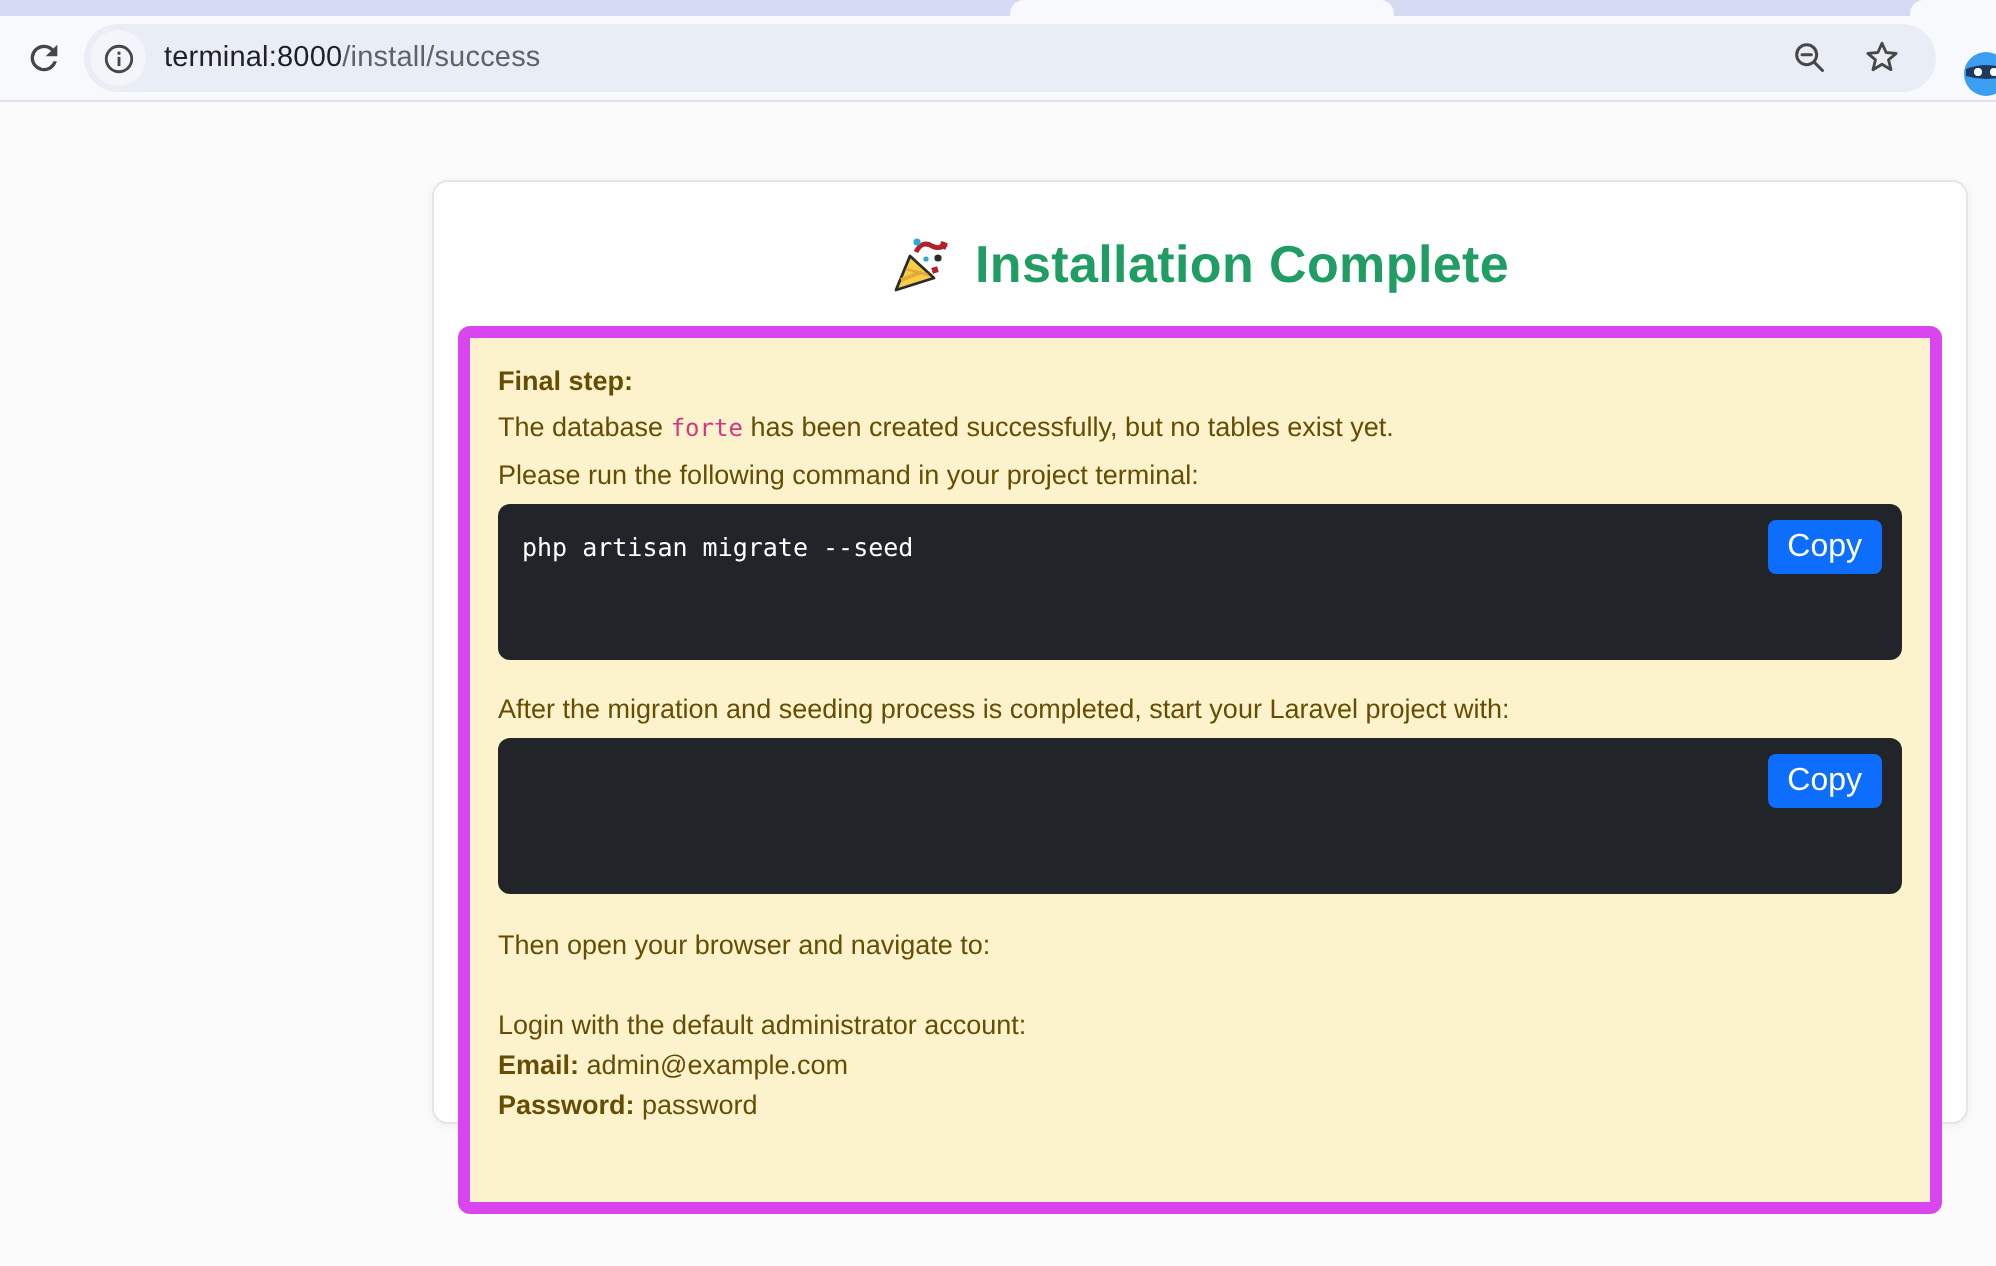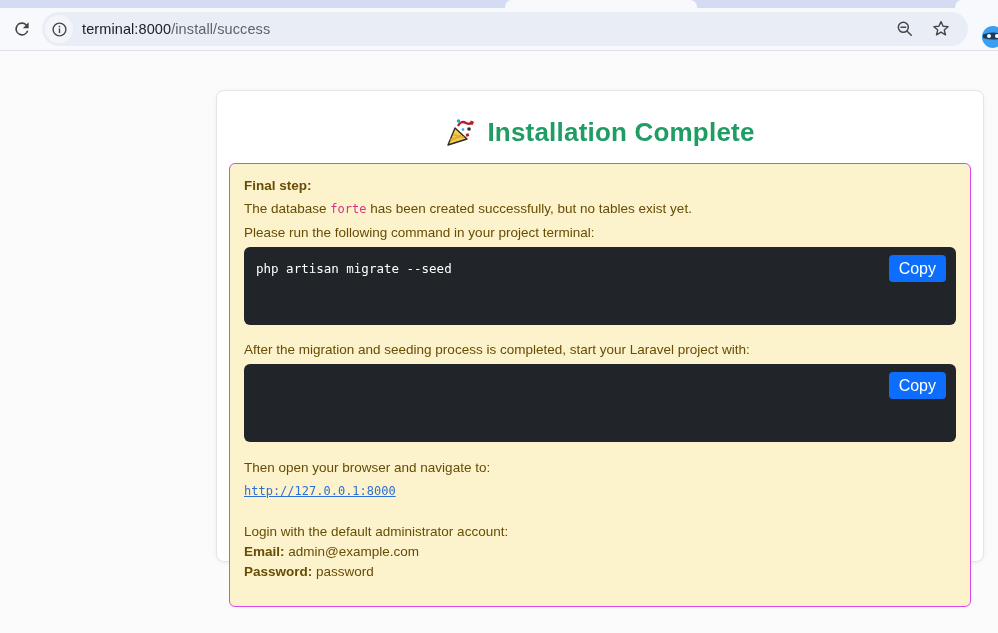--- a/index.html
+++ b/index.html
@@ -78,21 +78,21 @@
     display: flex; align-items: center; justify-content: center; gap: 10px;
   }
   .page-title {
     color: #1f9d63; font-size: 26px; font-weight: 700; letter-spacing: .2px;
   }
   .popper { width: 32px; height: 32px; flex: 0 0 auto; }
 
   .alert {
     margin-top: 7px;
     background: #fcf3cd;
-    border: 1px solid #d946ef;
+    border: 6px solid #d946ef;
     border-radius: 6px;
     color: #664d03;
     font-size: 13.5px;
     line-height: 23px;
     padding: 10px 14px 18px 14px;
     height: 444px;
   }
   .alert .b { font-weight: 700; }
   .inline-code {
     font-family: "DejaVu Sans Mono", monospace;
@@ -210,23 +210,20 @@
       </div>
 
       <div class="mt13">After the migration and seeding process is completed, start your Laravel project with:</div>
 
       <div class="codeblock">
         <button class="copy-btn">Copy</button>
       </div>
 
       <div class="mt15">Then open your browser and navigate to:</div>
 
-      <div>
-        <a href="#" class="nav-link">http://127.0.0.1:8000</a>
-      </div>
 
       <div class="mt19 cred-line">Login with the default administrator account:</div>
 
       <div class="cred-line"><span class="b">Email:</span><span> admin@example.com</span></div>
 
       <div class="cred-line"><span class="b">Password:</span><span> password</span></div>
     </div>
 
   </div>
 </div>

